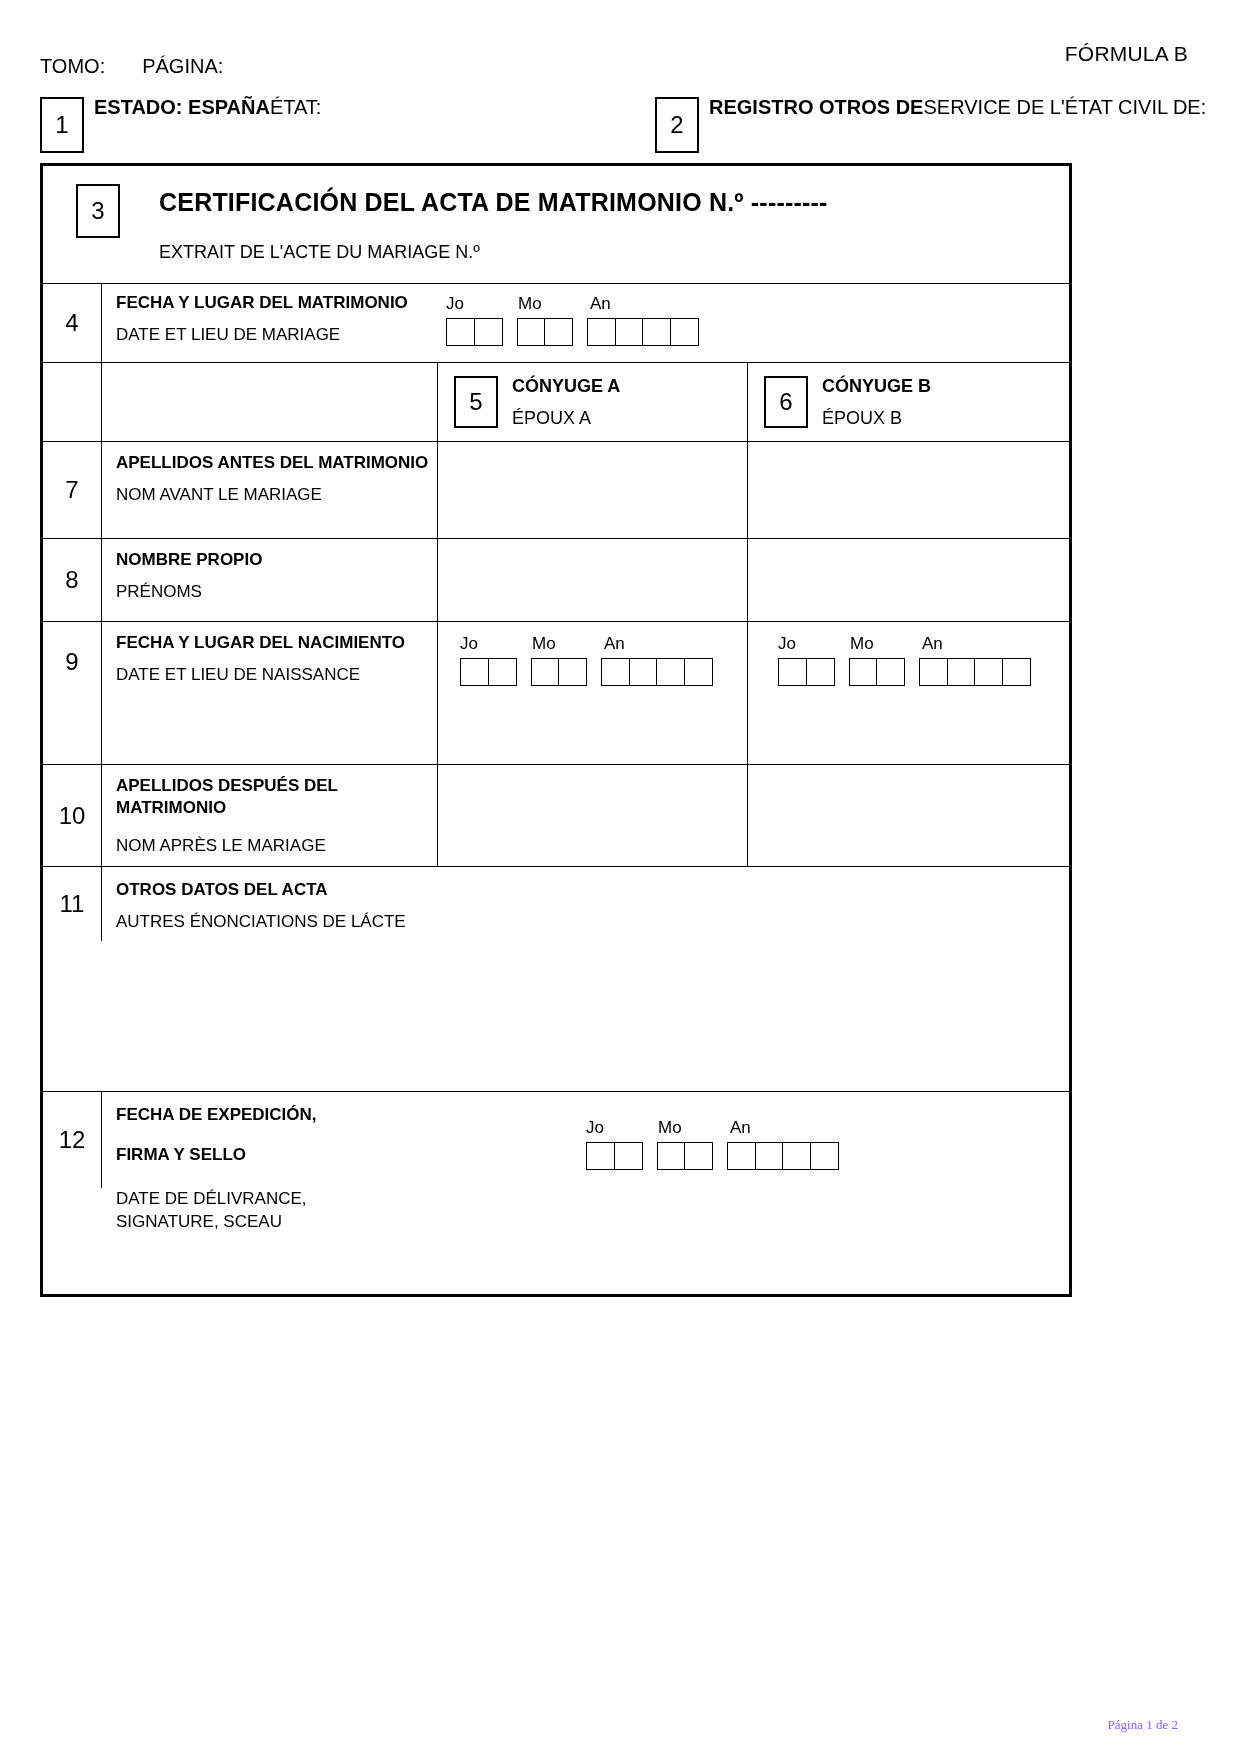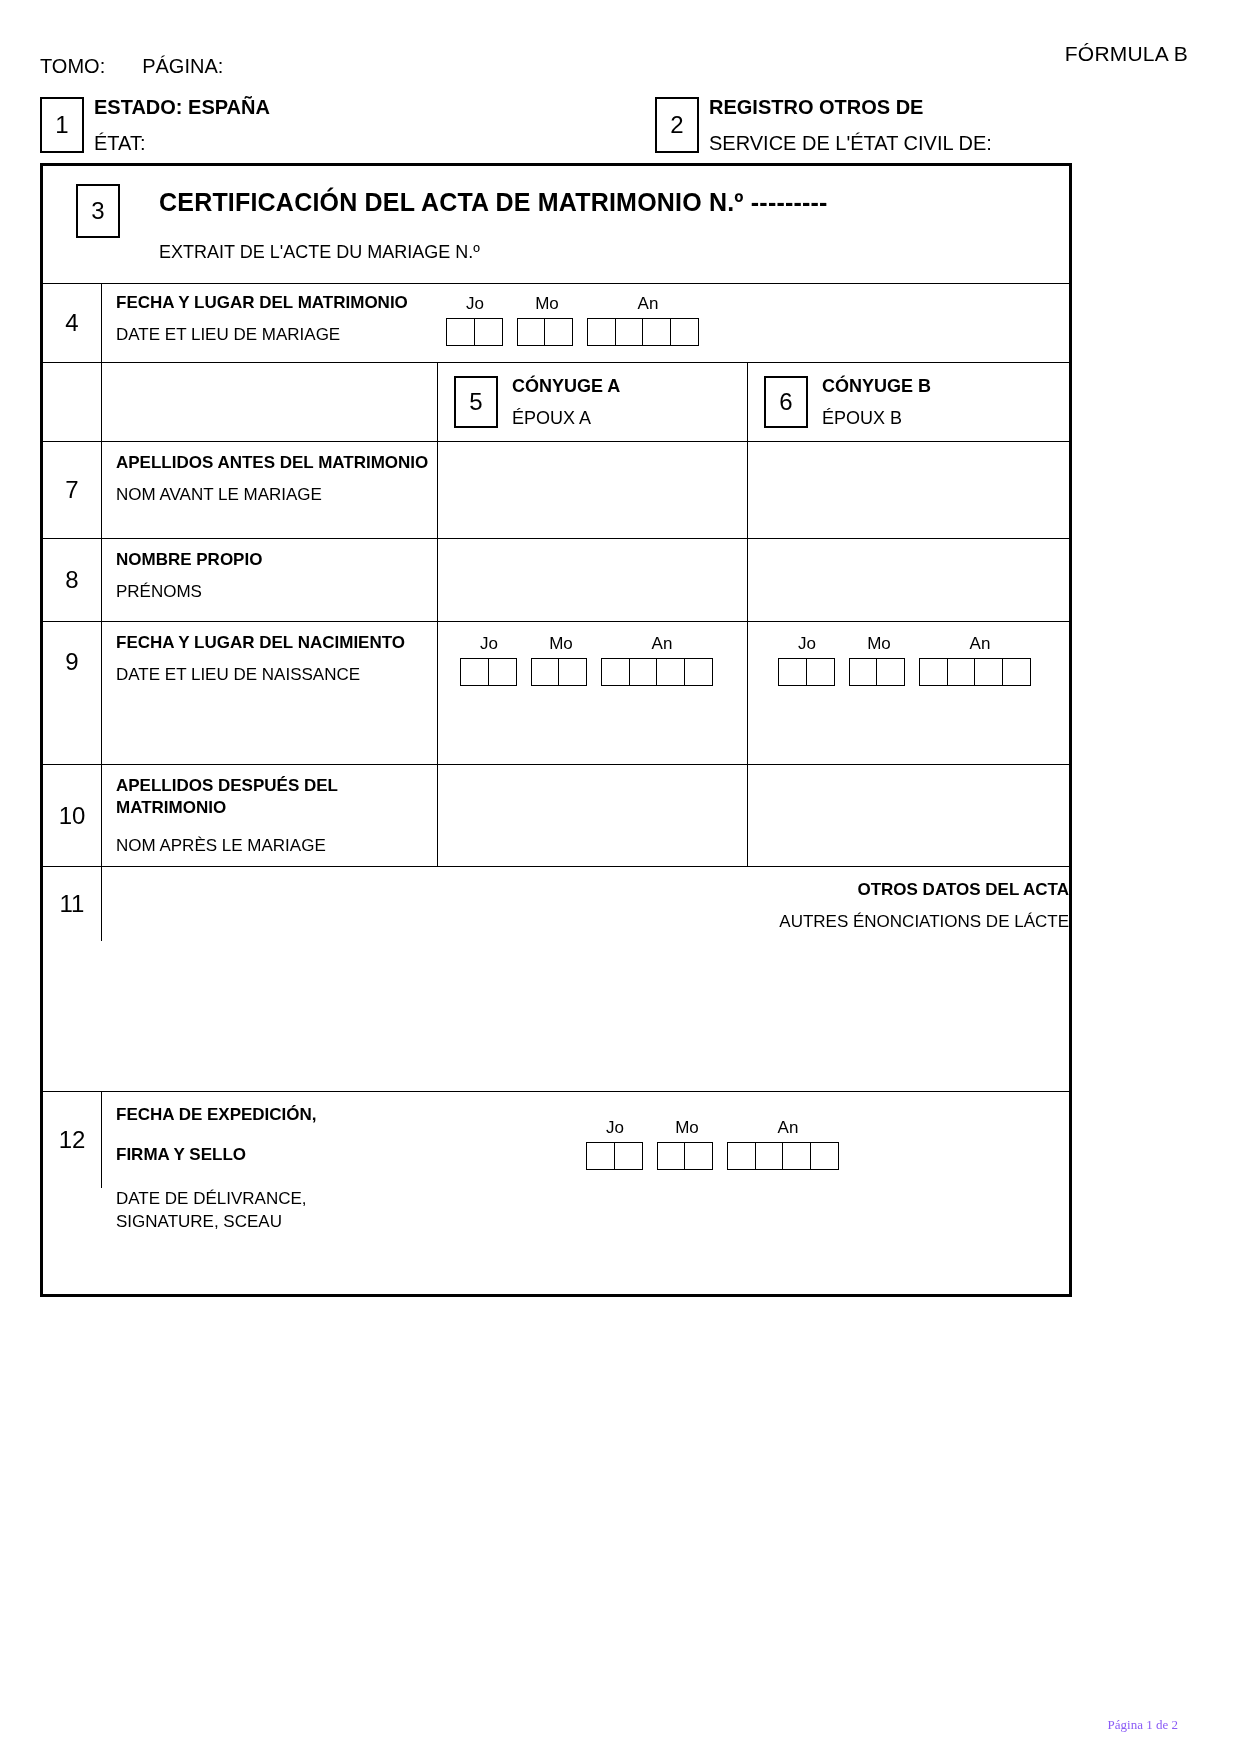--- a/index.html
+++ b/index.html
@@ -58,21 +58,21 @@
 
   .hdr-block {
     position: absolute;
     display: flex;
     align-items: stretch;
   }
   .hdr-block .numbox { height: 56px; }
   .hdr-block .hdr-text {
     padding-left: 10px;
     display: flex;
-    flex-direction: column;
+    flex-direction: row;
     justify-content: space-between;
     height: 56px;
   }
   .hdr-text .l1 { font-size: 20px; font-weight: bold; line-height: 1; }
   .hdr-text .l2 { font-size: 20px; line-height: 1; }
 
   #hdr1 { top: 97px; left: 40px; }
   #hdr2 { top: 97px; left: 655px; }
 
   
@@ -176,21 +176,20 @@
     width: 29px;
     height: 28px;
     border: 1.5px solid #000;
     box-sizing: border-box;
     margin-left: -1.5px;
     background: #fff;
   }
   .dbox:first-child { margin-left: 0; }
   .date-hdr { display: flex; font-size: 17px; margin-bottom: 4px; }
   .date-hdr .dh {
-    text-align: center;
     margin-right: 14px;
   }
   .date-hdr .dh:last-child { margin-right: 0; }
   .dh2 { width: 58px; }
   .dh4 { width: 116px; }
 
   
   .row-sp { display: flex; border-bottom: 1.5px solid #000; height: 78px; }
   .sp-cell {
     display: flex;
@@ -209,21 +208,21 @@
   .sp-es { font-size: 18px; font-weight: bold; line-height: 1; }
   .sp-fr { font-size: 18px; line-height: 1; margin-top: 14px; }
 
   
   .r9-datewrap { padding: 12px 0 0 22px; }
   .r9-datewrap.b { padding-left: 30px; }
 
   
   .row11 { display: flex; border-bottom: 1.5px solid #000; }
   .row11 .cell-num { flex: 0 0 58px; width: 58px; border-right: 1.5px solid #000; }
-  .row11 .r11-body { flex: 1 1 auto; padding: 12px 0 0 14px; min-height: 212px; text-align: right; }
+  .row11 .r11-body { flex: 1 1 auto; padding: 12px 0 0 14px; min-height: 212px; }
 
   
   .row12 { display: flex; }
   .row12 .cell-num { flex: 0 0 58px; width: 58px; border-right: 1.5px solid #000; }
   .row12 .r12-body { flex: 1 1 auto; display: flex; padding: 12px 0 0 14px; min-height: 190px; }
   .r12-labels { flex: 0 0 470px; width: 470px; }
   .r12-l1 { font-size: 17px; font-weight: bold; line-height: 1.3; }
   .r12-l2 { font-size: 17px; font-weight: bold; line-height: 1.3; margin-top: 18px; }
   .r12-l3 { font-size: 17px; line-height: 1.35; margin-top: 22px; }
   .r12-dates { padding-top: 14px; }

